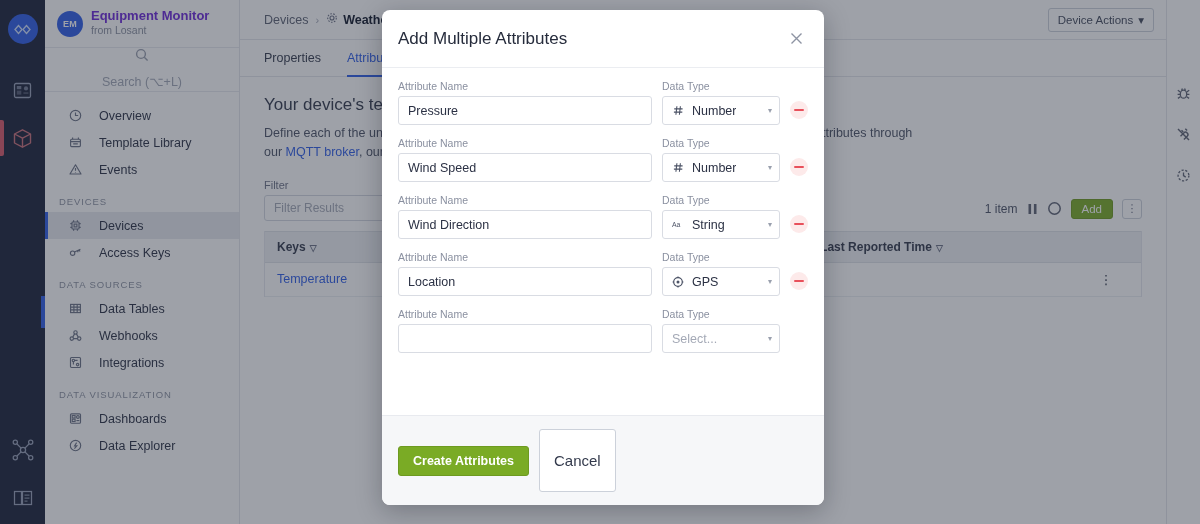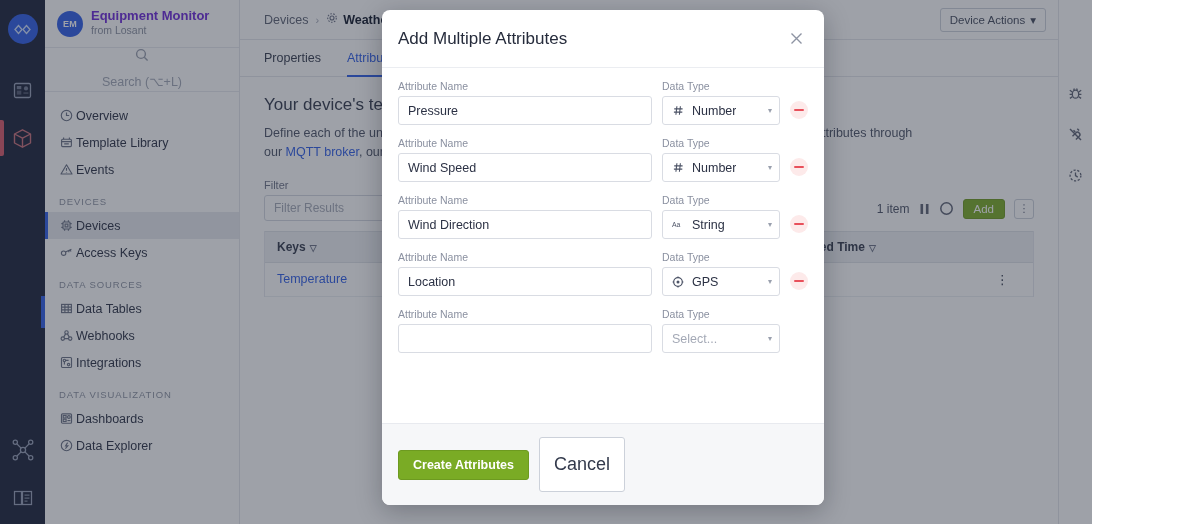--- a/index.html
+++ b/index.html
@@ -3,21 +3,21 @@
 <meta charset="utf-8">
 <style>
   * { box-sizing: border-box; }
   html, body {
     margin: 0; padding: 0;
     width: 1200px; height: 524px;
     overflow: hidden;
     font-family: "Liberation Sans", sans-serif;
     background: #ffffff;
   }
-  #app { position: relative; width: 1092px; height: 524px; }
+  #app { position: relative; width: 1200px; height: 524px; }
 
   
   #base { position: absolute; inset: 0; display: flex; }
 
   
   .rail {
     width: 45px; flex: 0 0 45px; background: #1b2239;
     display: flex; flex-direction: column; align-items: center;
     padding-top: 8px; position: relative;
   }
@@ -59,22 +59,22 @@
   }
   .org-name { font-size: 13px; font-weight: bold; color: #6d28d9; line-height: 1.15; }
   .org-sub { font-size: 10.5px; color: #8a90a0; line-height: 1.3; }
   .search-row {
     height: 44px; display: flex; align-items: center; gap: 8px;
     padding: 0 14px; border-bottom: 1px solid #e8eaef; color: #9aa0ae; flex-direction: column;
   }
   .search-text { font-size: 12.5px; color: #a2a8b6; }
   .nav-scroll { padding-top: 10px; }
   .nav-item {
-    height: 27px; display: flex; align-items: center; gap: 2px;
-    padding: 0 12px 0 14px; font-size: 12.5px; color: #2b3144;
+    height: 27px; display: flex; align-items: center; gap: 16px;
+    padding: 0 12px 0 23px; font-size: 12.5px; color: #2b3144;
     position: relative;
   }
   .nav-item .ni { color: #6b7285; display: flex; width: 15px; justify-content: center; }
   .nav-item.active { background: #e7e9ee; }
   .nav-item.active::before {
     content: ""; position: absolute; left: 0; top: 0; bottom: 0;
     width: 3px; background: #2f5ee8;
   }
   .nav-group {
     font-size: 9.5px; letter-spacing: .9px; color: #8d93a2;
@@ -201,21 +201,21 @@
   .modal-foot {
     flex: 0 0 auto; background: #f6f7f9; border-top: 1px solid #e8eaef;
     padding: 13px 16px; display: flex; gap: 10px; align-items: center;
   }
   .btn-create {
     background: #7aab25; border: 1px solid #6d9a20; color: #fff;
     font-size: 12.5px; font-weight: bold; border-radius: 3px; padding: 7px 14px;
   }
   .btn-cancel {
     background: #fff; border: 1px solid #ccd1da; color: #333a4c;
-    font-size: 18px; border-radius: 3px; padding: 16px 14px;
+    font-size: 15px; border-radius: 3px; padding: 22px 14px;
   }
 </style>
 </head>
 <body>
 
 <div id="app">
 
   <div id="base">
 
     <div class="rail">

